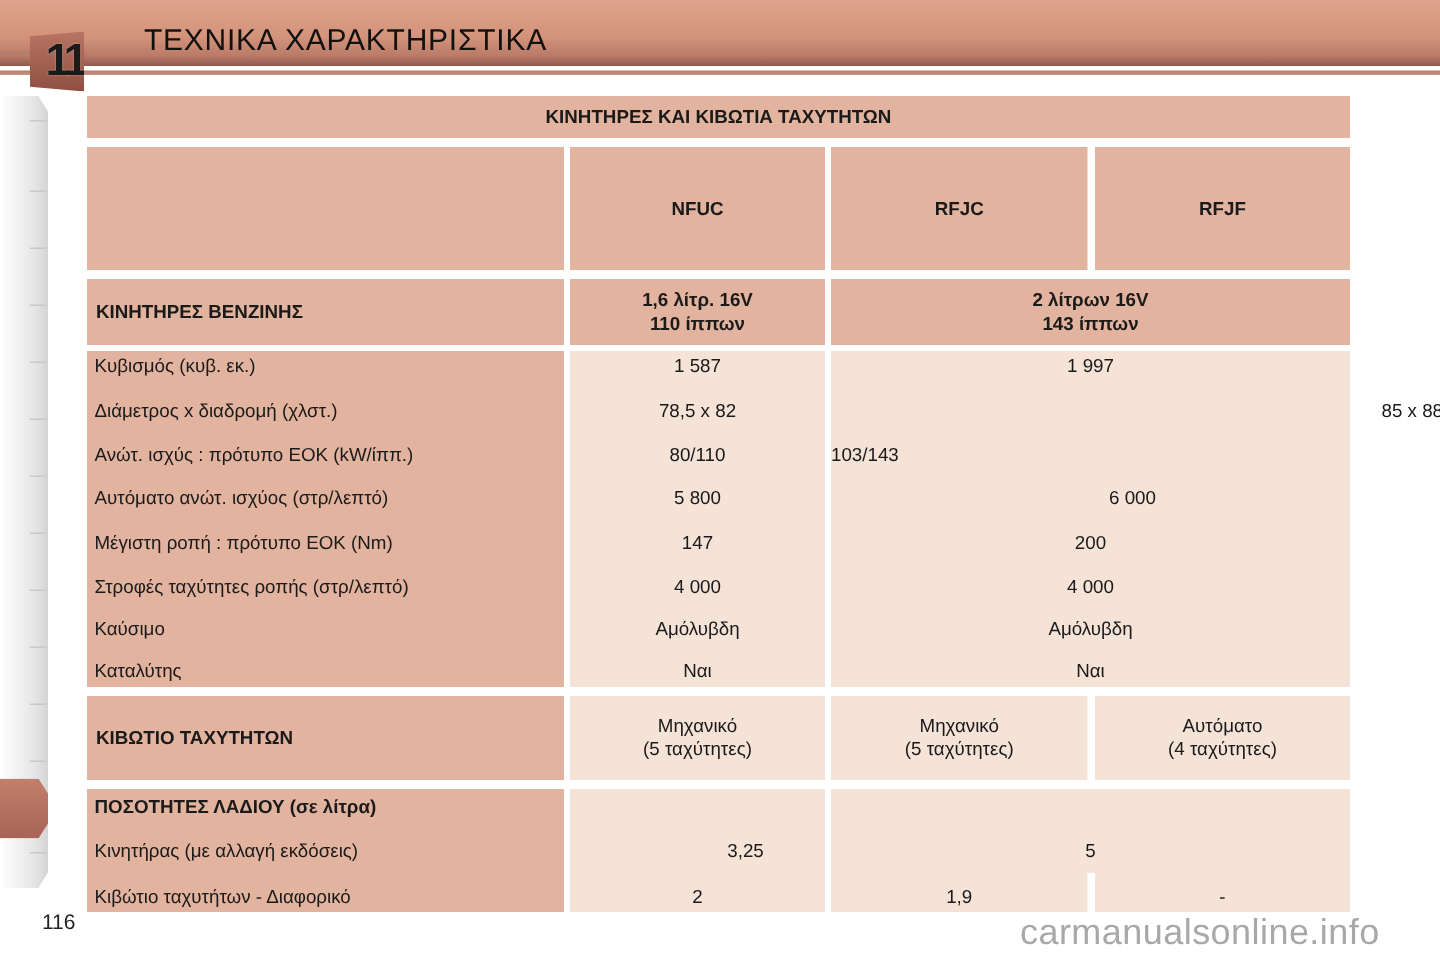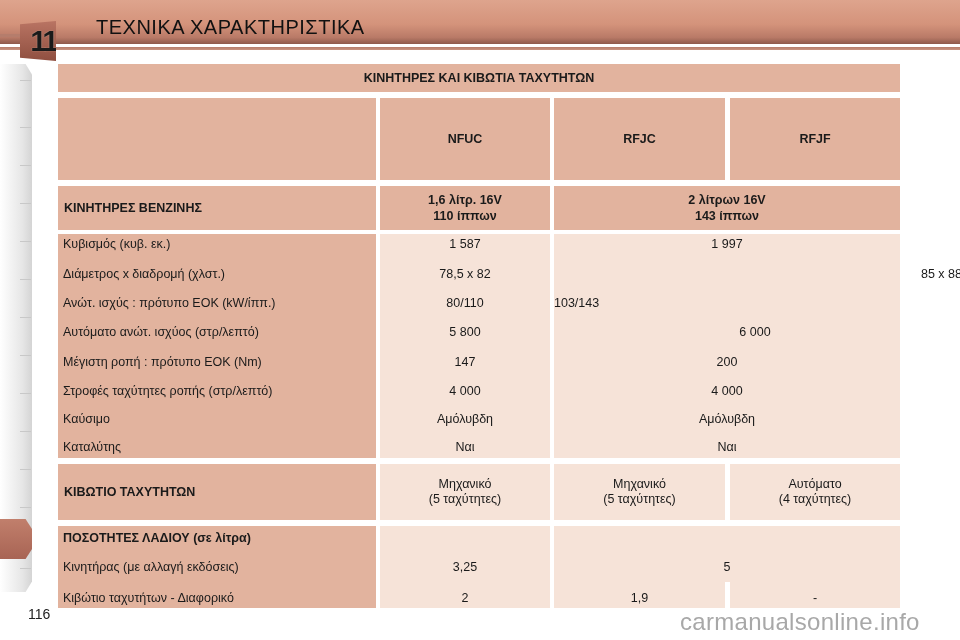--- a/index.html
+++ b/index.html
@@ -191,21 +191,21 @@
 <div class="cell dark" style="left:58px; top:526px; width:318px; height:82px;"></div>
 <div class="cell light" style="left:380px; top:526px; width:170px; height:82px;"></div>
 <div class="cell light" style="left:554px; top:526px; width:346px; height:56px;"></div>
 <div class="cell light" style="left:554px; top:582px; width:171px; height:26px;"></div>
 <div class="cell light" style="left:730px; top:582px; width:170px; height:26px;"></div>
 
 <span class="row-text bold" style="left:63px; top:531px;">ΠΟΣΟΤΗΤΕΣ ΛΑΔΙΟΥ (σε λίτρα)</span>
 
 <div>
   <span class="row-text" style="left:63px; top:560px;">Κινητήρας (με αλλαγή εκδόσεις)</span>
-  <span class="row-text" style="left:380px; width:170px; text-align:center; top:560px;">3,25</span>
+  <span class="row-text" style="left:380px; width:170px; text-align:center; top:560px;padding-left:32px;">3,25</span>
   <span class="row-text" style="left:554px; width:346px; text-align:center; top:560px;">5</span>
 </div>
 <div>
   <span class="row-text" style="left:63px; top:591px;">Κιβώτιο ταχυτήτων - Διαφορικό</span>
   <span class="row-text" style="left:380px; width:170px; text-align:center; top:591px;">2</span>
   <span class="row-text" style="left:554px; width:171px; text-align:center; top:591px;">1,9</span>
   <span class="row-text" style="left:730px; width:170px; text-align:center; top:591px;">-</span>
 </div>
 
 <div class="page-number">116</div>

